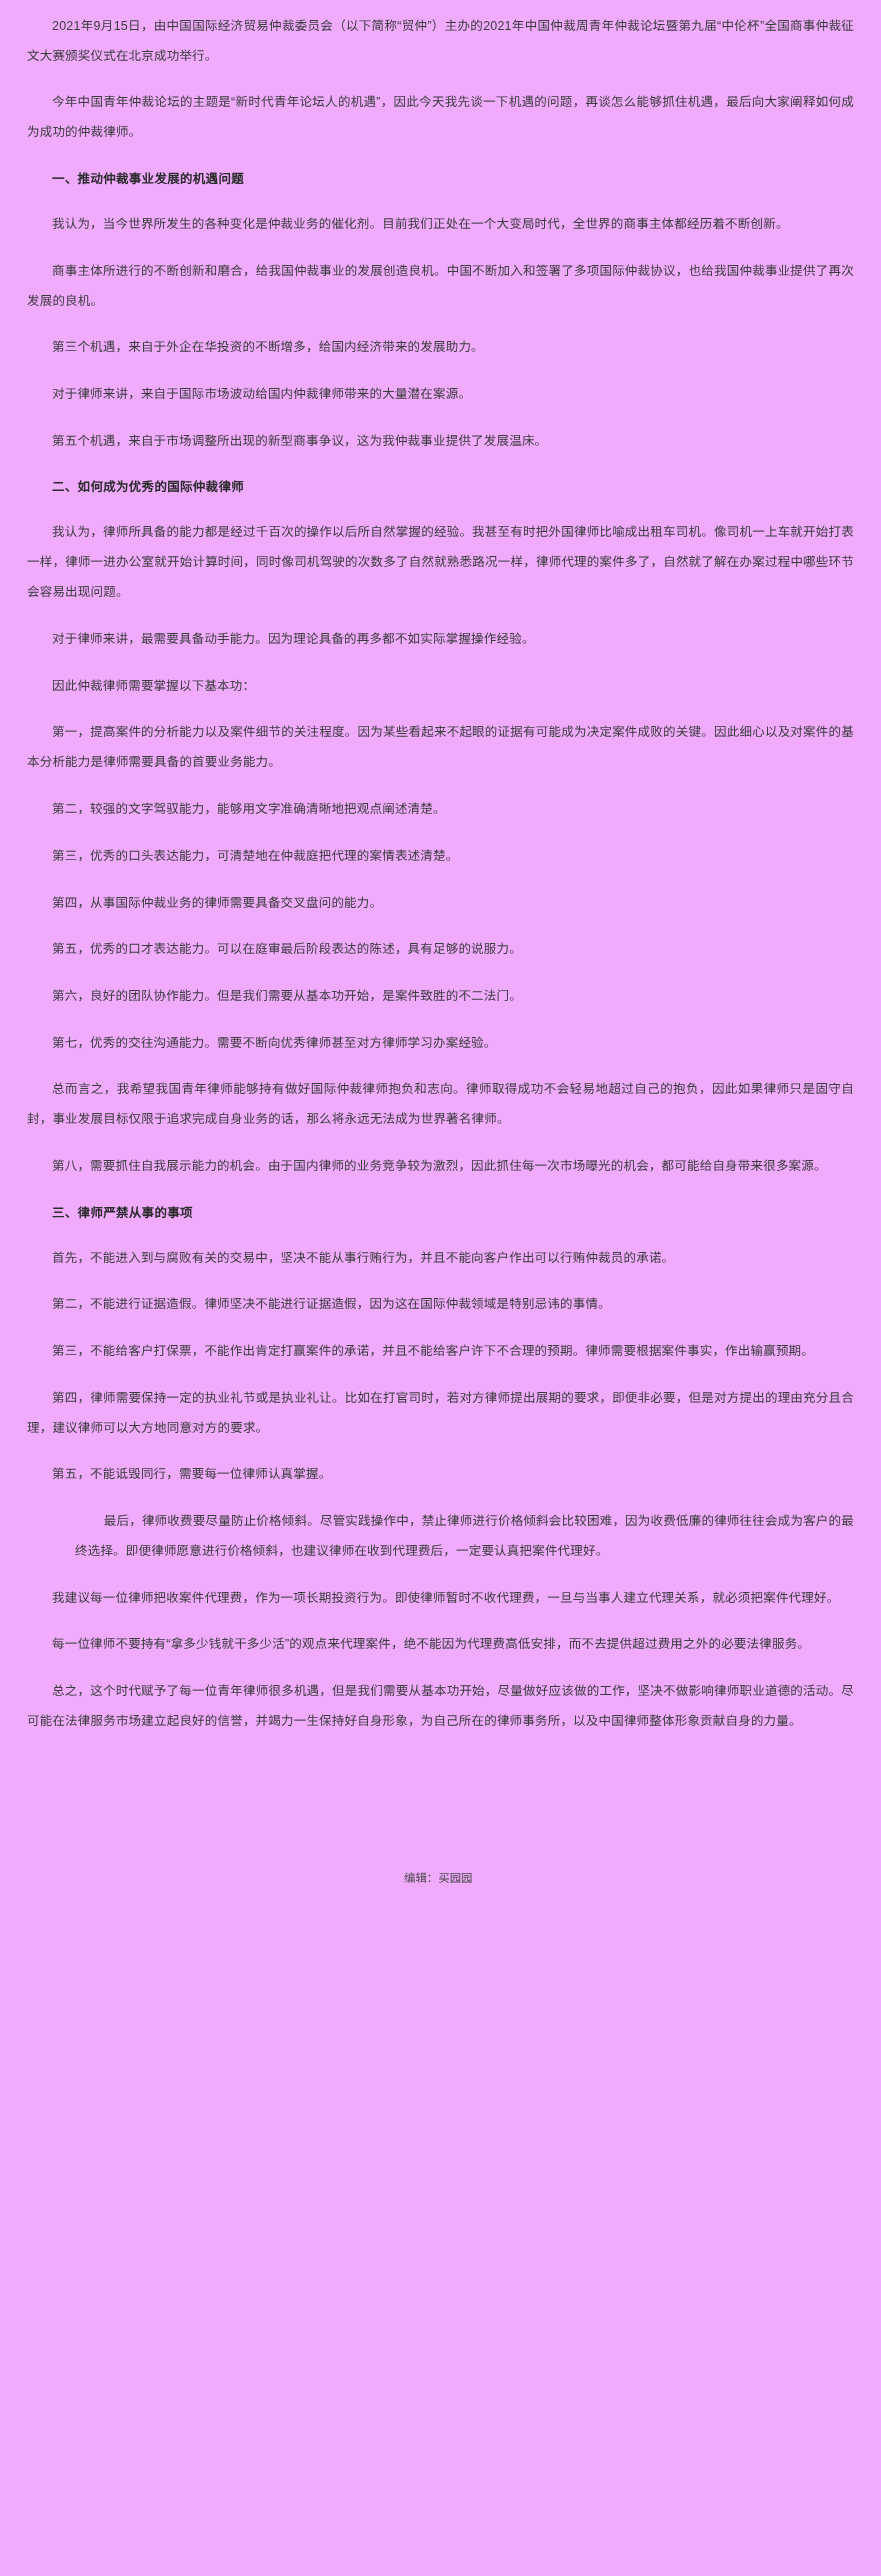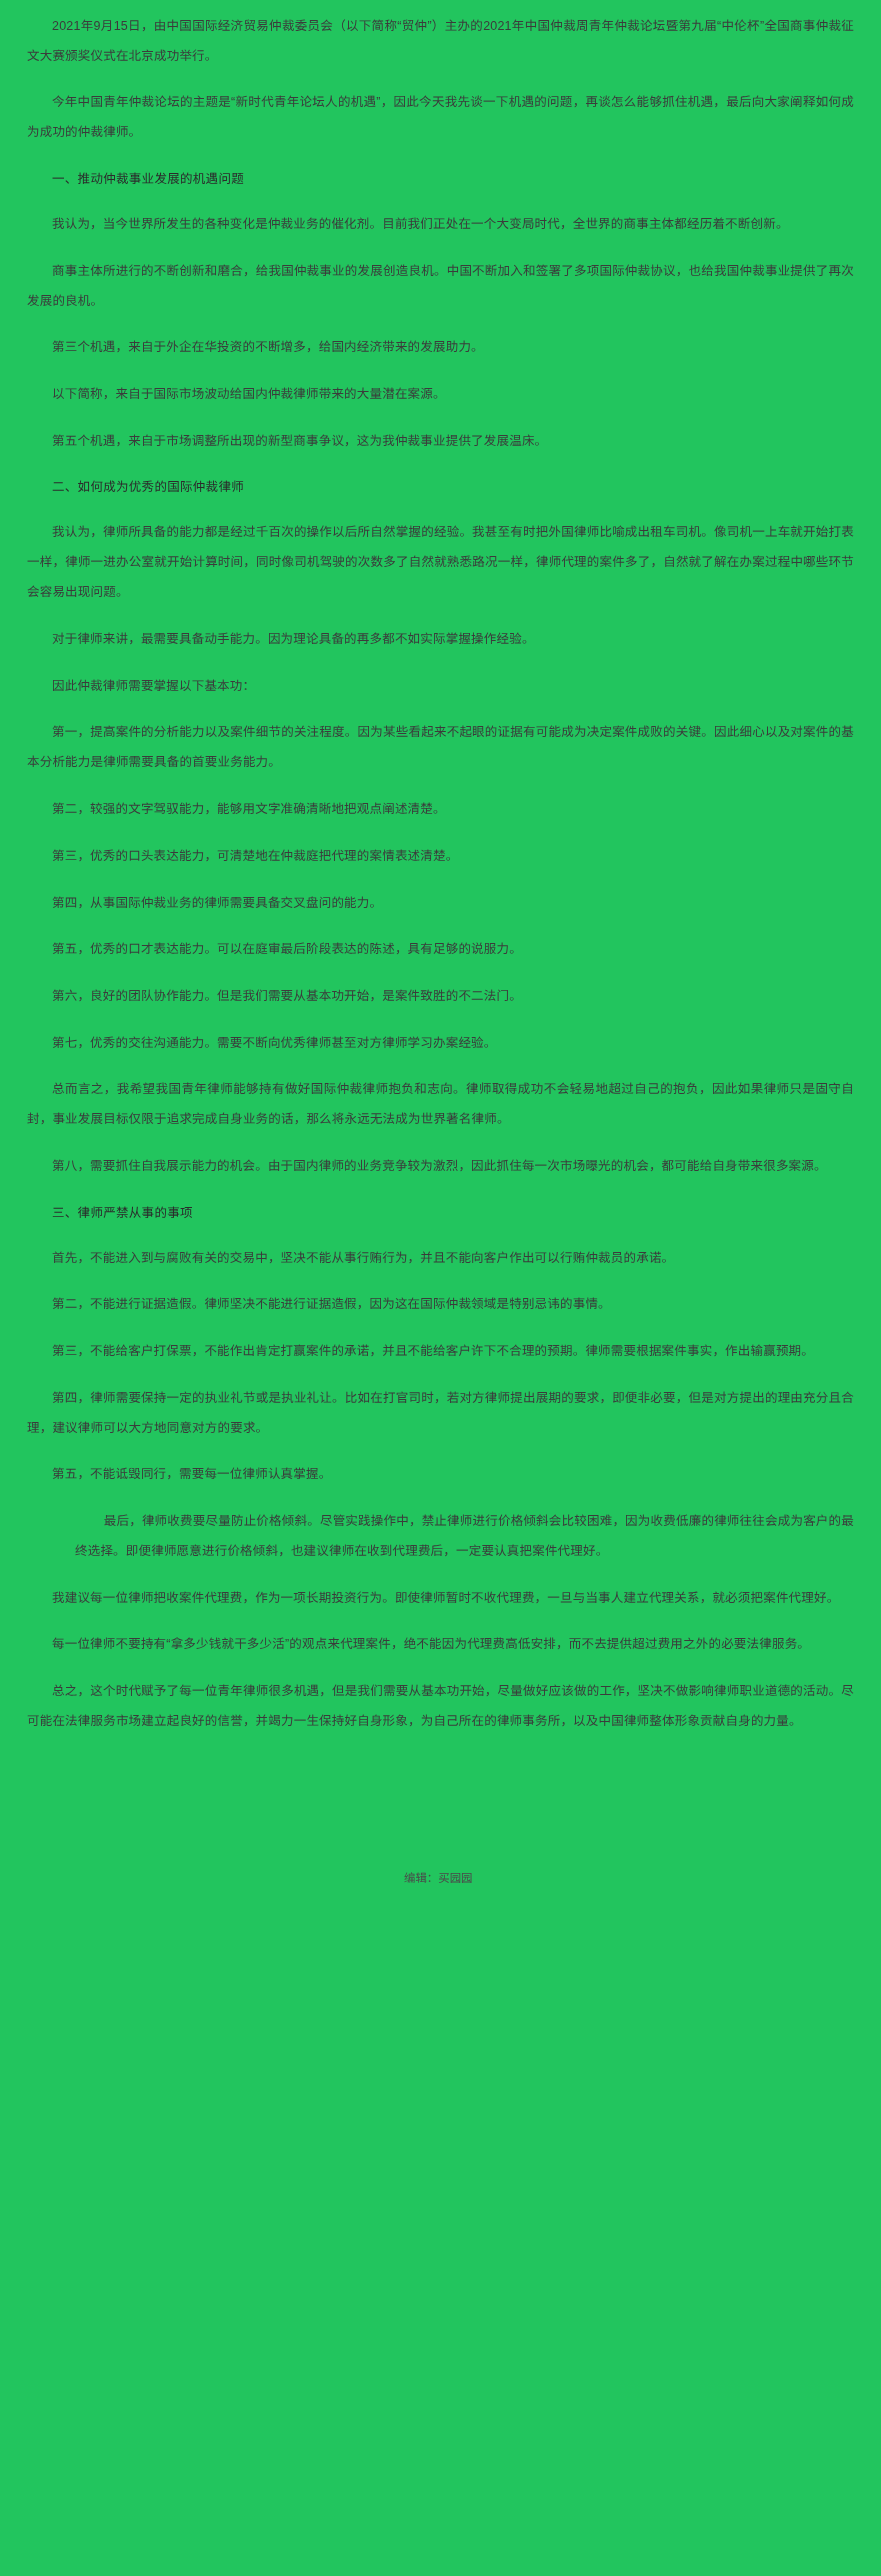--- a/index.html
+++ b/index.html
@@ -9,21 +9,21 @@
     background: #ffffff;
   }
   body {
     font-family: "Liberation Sans", "DejaVu Sans", sans-serif;
     color: #333333;
   }
   #article {
     width: 881px;
     min-height: 2576px;
     box-sizing: border-box;
-    background: #22c55e;
+    background: #f0abfc;
     padding: 10.6px 27px 0 27px;
     position: relative;
   }
   .para {
     font-size: 12.5px;
     line-height: 30px;
     color: #3b3b3b;
     text-indent: 2em;
     margin: 0 0 16.7px 0;
     text-align: justify;
@@ -31,21 +31,21 @@
     letter-spacing: 0.2px;
     word-break: break-all;
   }
   .para.tight-indent {
     text-indent: 2.3em;
     margin-left: 48px;
   }
   .section-heading {
     font-size: 12.5px;
     line-height: 30px;
-    font-weight: normal;
+    font-weight: bold;
     color: #2b2b2b;
     text-indent: 2em;
     margin: 3px 0 15px 0;
     letter-spacing: 0.3px;
   }
   .footer-credit {
     font-size: 11.4px;
     line-height: 23px;
     color: #4a4a4a;
     text-align: center;
@@ -61,21 +61,21 @@
 
 <div id="article">
 
   <p class="para">2021年9月15日，由中国国际经济贸易仲裁委员会（以下简称“贸仲”）主办的2021年中国仲裁周青年仲裁论坛暨第九届“中伦杯”全国商事仲裁征文大赛颁奖仪式在北京成功举行。</p>
   <p class="para">今年中国青年仲裁论坛的主题是“新时代青年论坛人的机遇”，因此今天我先谈一下机遇的问题，再谈怎么能够抓住机遇，最后向大家阐释如何成为成功的仲裁律师。</p>
 
   <h2 class="section-heading">一、推动仲裁事业发展的机遇问题</h2>
   <p class="para">我认为，当今世界所发生的各种变化是仲裁业务的催化剂。目前我们正处在一个大变局时代，全世界的商事主体都经历着不断创新。</p>
   <p class="para">商事主体所进行的不断创新和磨合，给我国仲裁事业的发展创造良机。中国不断加入和签署了多项国际仲裁协议，也给我国仲裁事业提供了再次发展的良机。</p>
   <p class="para">第三个机遇，来自于外企在华投资的不断增多，给国内经济带来的发展助力。</p>
-  <p class="para">以下简称，来自于国际市场波动给国内仲裁律师带来的大量潜在案源。</p>
+  <p class="para">对于律师来讲，来自于国际市场波动给国内仲裁律师带来的大量潜在案源。</p>
   <p class="para">第五个机遇，来自于市场调整所出现的新型商事争议，这为我仲裁事业提供了发展温床。</p>
 
   <h2 class="section-heading">二、如何成为优秀的国际仲裁律师</h2>
   <p class="para">我认为，律师所具备的能力都是经过千百次的操作以后所自然掌握的经验。我甚至有时把外国律师比喻成出租车司机。像司机一上车就开始打表一样，律师一进办公室就开始计算时间，同时像司机驾驶的次数多了自然就熟悉路况一样，律师代理的案件多了，自然就了解在办案过程中哪些环节会容易出现问题。</p>
   <p class="para">对于律师来讲，最需要具备动手能力。因为理论具备的再多都不如实际掌握操作经验。</p>
   <p class="para">因此仲裁律师需要掌握以下基本功：</p>
   <p class="para">第一，提高案件的分析能力以及案件细节的关注程度。因为某些看起来不起眼的证据有可能成为决定案件成败的关键。因此细心以及对案件的基本分析能力是律师需要具备的首要业务能力。</p>
   <p class="para">第二，较强的文字驾驭能力，能够用文字准确清晰地把观点阐述清楚。</p>
   <p class="para">第三，优秀的口头表达能力，可清楚地在仲裁庭把代理的案情表述清楚。</p>
   <p class="para">第四，从事国际仲裁业务的律师需要具备交叉盘问的能力。</p>

